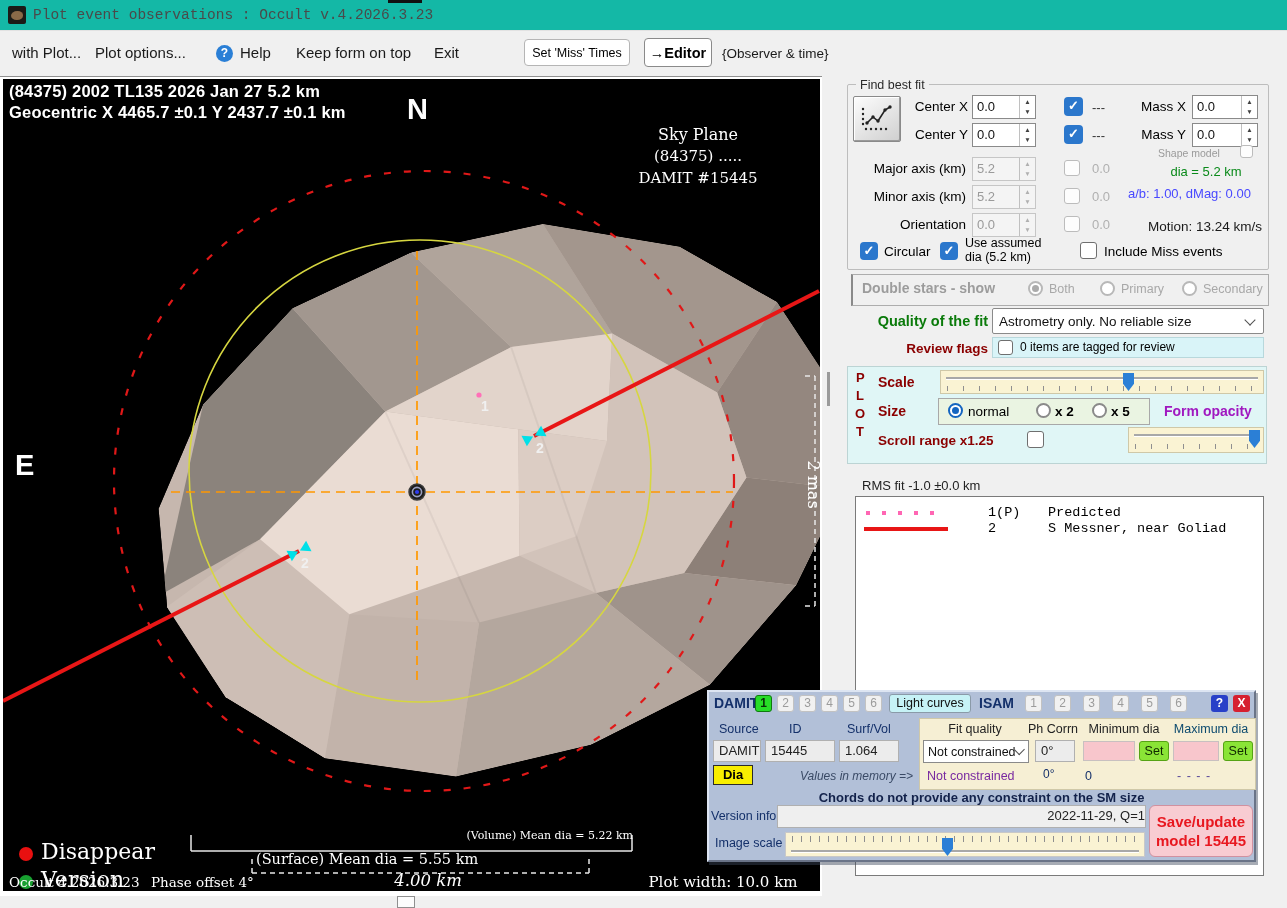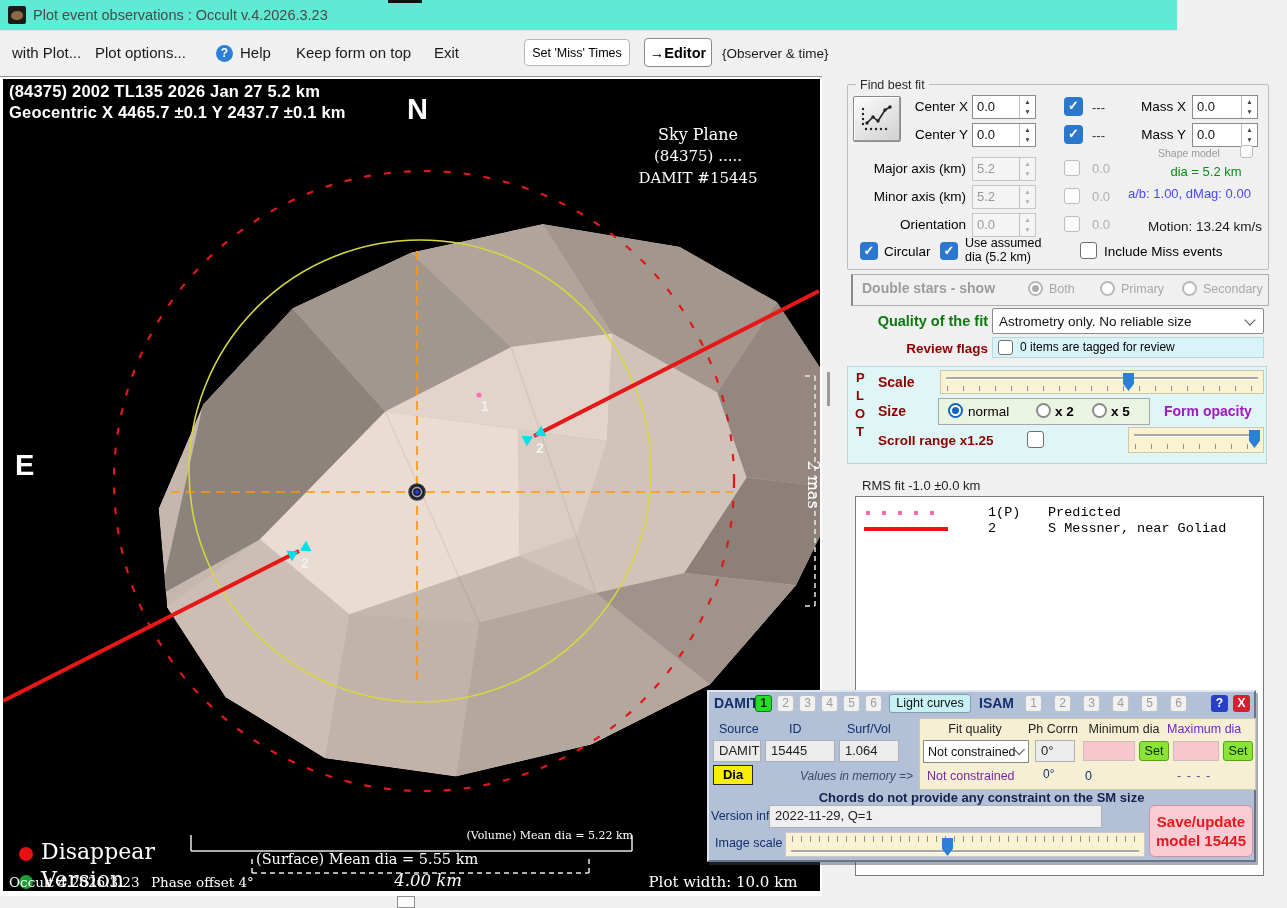--- a/index.html
+++ b/index.html
@@ -1,20 +1,20 @@
 <!DOCTYPE html>
 <html><head>
 <meta charset="utf-8">
 <style>
   html,body{margin:0;padding:0;background:#d8d8d8;}
   #win{position:relative;width:1287px;height:908px;background:#f0f0f0;font-family:"Liberation Sans",sans-serif;overflow:hidden;outline:1px solid #a0a0a0;}
   .abs{position:absolute;}
   .nw{white-space:nowrap;}
   
-  #titlebar{left:0;top:0;width:1177px;height:30px;background:#5eead4;border-bottom:1px solid #e2e2e2;}
+  #titlebar{left:0;top:0;width:1287px;height:30px;background:#14b8a6;border-bottom:1px solid #e2e2e2;font-family:Liberation Mono, monospace;}
   #appicon{left:8px;top:6px;width:18px;height:18px;background:#1b1b17;border-radius:2px;}
   #appicon i{position:absolute;left:3px;top:5px;width:12px;height:9px;background:#8a6a48;border-radius:55% 45% 50% 50%;}
   #apptitle{left:33px;top:0;height:30px;line-height:30px;font-size:14.5px;color:#4a4a4a;}
   #notch{left:388px;top:0;width:34px;height:3px;background:#111;}
   
   .menuitem{top:44px;font-size:15px;color:#1a1a1a;}
   .btn{background:#fff;border:1px solid #b5b5b5;border-radius:4px;display:flex;align-items:center;justify-content:center;box-sizing:border-box;}
   #helpicon{left:216px;top:45px;width:17px;height:17px;border-radius:50%;background:#2a7fd6;color:#fff;font-size:12px;font-weight:bold;text-align:center;line-height:17px;}
   
   #plotwrap{left:0;top:76px;width:822px;height:820px;background:#fff;border-top:1px solid #909090;box-sizing:border-box;}
@@ -390,21 +390,21 @@
     <div class="abs" style="left:524px;top:3px;width:17px;height:17px;background:#d62030;border-radius:3px;color:#fff;font-weight:bold;text-align:center;font-size:12px;line-height:17px;">X</div>
 
     <div class="abs" style="left:210px;top:26px;width:337px;height:72px;background:#f6efd4;border:1px solid #cfc8a8;box-sizing:border-box;"></div>
 
     <div class="abs nw navy" style="left:10px;top:30px;font-size:12.5px;">Source</div>
     <div class="abs nw navy" style="left:80px;top:30px;font-size:12.5px;">ID</div>
     <div class="abs nw navy" style="left:138px;top:30px;font-size:12.5px;">Surf/Vol</div>
     <div class="abs" style="left:221px;top:30px;width:90px;text-align:center;font-size:12.5px;color:#222;">Fit quality</div>
     <div class="abs" style="left:312px;top:30px;width:64px;text-align:center;font-size:12.5px;color:#222;">Ph Corrn</div>
     <div class="abs" style="left:370px;top:30px;width:90px;text-align:center;font-size:12.5px;color:#222;">Minimum dia</div>
-    <div class="abs" style="left:458px;top:30px;width:88px;text-align:left;font-size:12.5px;color:#6d28d9;">Maximum dia</div>
+    <div class="abs" style="left:458px;top:30px;width:88px;text-align:center;font-size:12.5px;color:#0c4a6e;">Maximum dia</div>
 
     <div class="abs gbox" style="left:4px;top:48px;width:48px;height:22px;">DAMIT</div>
     <div class="abs gbox" style="left:56px;top:48px;width:70px;height:22px;">15445</div>
     <div class="abs gbox" style="left:130px;top:48px;width:60px;height:22px;">1.064</div>
     <div class="abs drop" style="left:214px;top:48px;width:106px;height:23px;">
       <div class="dtext nw" style="font-size:12.5px;padding-left:4px;">Not constrained</div>
       <div class="caret" style="margin-right:5px;"></div>
     </div>
     <div class="abs gbox" style="left:326px;top:48px;width:40px;height:22px;">0°</div>
     <div class="abs pink" style="left:374px;top:49px;width:52px;height:20px;"></div>
@@ -415,21 +415,21 @@
     <div class="abs" style="left:4px;top:73px;width:40px;height:20px;background:#f8ee00;border:1px solid #2a2a2a;box-sizing:border-box;text-align:center;font-size:13px;font-weight:bold;line-height:18px;">Dia</div>
     <div class="abs nw" style="left:52px;top:77px;width:152px;text-align:right;font-size:12px;font-style:italic;color:#3a4a66;">Values in memory =&gt;</div>
     <div class="abs nw" style="left:218px;top:77px;font-size:12.5px;color:#7828a0;">Not constrained</div>
     <div class="abs nw navy" style="left:334px;top:75px;font-size:12px;">0°</div>
     <div class="abs nw navy" style="left:376px;top:77px;font-size:12.5px;">0</div>
     <div class="abs nw" style="left:468px;top:77px;font-size:12.5px;color:#5a4a9a;letter-spacing:1px;">- - - -</div>
 
     <div class="abs" style="left:0;top:98px;width:545px;text-align:center;font-size:13px;font-weight:bold;color:#12214a;">Chords do not provide any constraint on the SM size</div>
 
     <div class="abs nw navy" style="left:2px;top:117px;font-size:12.5px;">Version info</div>
-    <div class="abs gbox" style="left:60px;top:113px;width:333px;height:23px;background:#efefef;">2022-11-29, Q=1</div>
+    <div class="abs gbox" style="left:68px;top:113px;width:369px;height:23px;background:#efefef;text-align:right;">2022-11-29, Q=1</div>
     <div class="abs" style="left:440px;top:113px;width:104px;height:52px;background:#f8ccd2;border:1px solid #d091a0;border-radius:6px;box-sizing:border-box;text-align:center;font-size:15px;font-weight:bold;color:#e81820;line-height:19px;padding-top:6px;">
       <div>Save/update</div>
       <div>model 15445</div>
     </div>
 
     <div class="abs nw navy" style="left:6px;top:144px;font-size:12.5px;">Image scale</div>
     <div class="abs slider" style="left:76px;top:140px;width:360px;height:25px;border-color:#c8c8c8;">
       <div class="ticksdense" style="top:3px;"></div>
       <div class="groove" style="bottom:4px;"></div>
       <div class="thumb" style="left:156px;top:5px;"></div>

